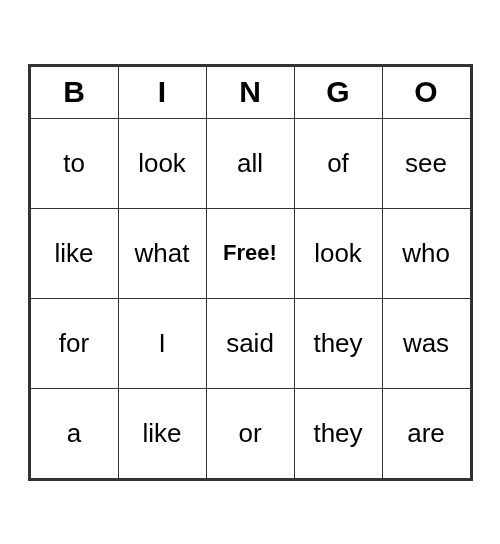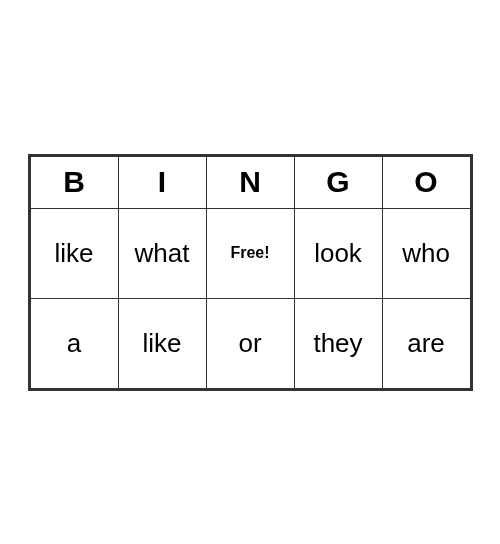--- a/index.html
+++ b/index.html
@@ -38,21 +38,21 @@
     }
 
     .bingo-table th {
       font-size: 30px;
       font-weight: bold;
       height: 52px;
       border: 1px solid #333;
     }
 
     .bingo-table .free-cell {
-      font-size: 16px;
+      font-size: 22px;
       font-weight: bold;
       margin-left: 28px;
     }
   </style>
 </head>
 <body>
 
 <div class="bingo-card">
   <table class="bingo-table">
     <thead>
@@ -60,26 +60,40 @@
 
       <th>B</th>
           <th>I</th>
           <th>N</th>
           <th>G</th>
           <th>O</th>
         </tr>
     </thead>
     <tbody>
 
+    <tr>
+          <td>to</td>
+          <td>look</td>
+          <td>all</td>
+          <td>of</td>
+          <td>see</td>
+        </tr>
         <tr>
           <td>like</td>
           <td>what</td>
           <td class="free-cell">Free!</td>
           <td>look</td>
           <td>who</td>
+        </tr>
+        <tr>
+          <td>for</td>
+          <td>I</td>
+          <td>said</td>
+          <td>they</td>
+          <td>was</td>
         </tr>
         <tr>
           <td>a</td>
           <td>like</td>
           <td>or</td>
           <td>they</td>
           <td>are</td>
         </tr>
       </tbody>
   </table>

